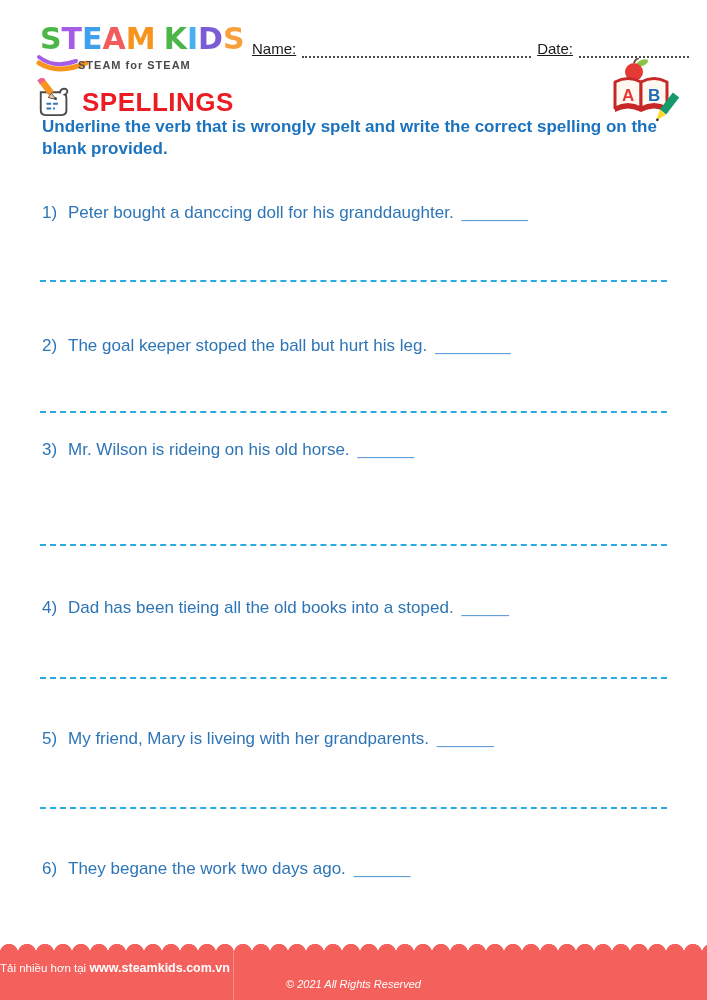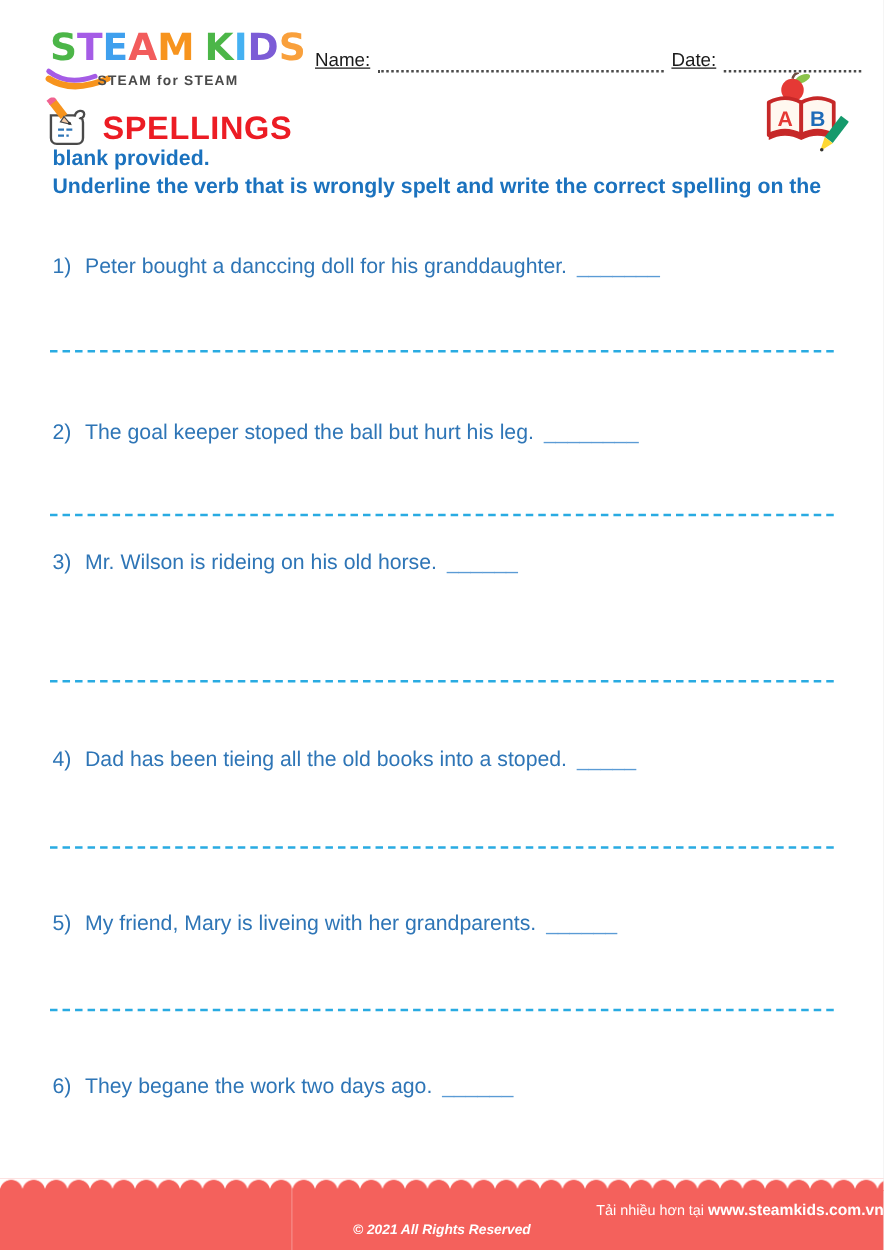--- a/index.html
+++ b/index.html
@@ -36,23 +36,23 @@
   .qblank{margin-left:8px;color:#5B9BD5;}
 
   .separator{position:absolute;left:40px;width:627px;height:0;border-top:2px dashed #29ABE2;}
 
   
   .footer{position:absolute;left:0;bottom:0;width:707px;height:48px;background:#F4615C;}
   .scallops{position:absolute;left:0;top:-9px;width:707px;height:10px;
     background:radial-gradient(circle at 9px 10px, #F4615C 8.8px, rgba(0,0,0,0) 9.4px);
     background-size:18px 10px;background-repeat:repeat-x;}
   .f-divider{position:absolute;left:233px;top:-6px;bottom:0;width:1px;background:rgba(255,255,255,0.28);}
-  .f-line1{margin-top:9px;text-align:right;color:#ffffff;font-size:11.5px;}
+  .f-line1{margin-top:9px;text-align:left;color:#ffffff;font-size:11.5px;}
   .f-line1 b{font-size:12.5px;}
-  .f-line2{margin-top:3px;text-align:center;color:#ffffff;font-size:11px;font-style:italic;font-weight:bold;}
+  .f-line2{margin-top:3px;text-align:center;color:#ffffff;font-size:11px;font-style:italic;}
 </style>
 </head>
 <body>
 
 <div class="page">
 
   <div class="logo">
     <div class="logo-word"><span style="color: rgb(76, 182, 72);">S</span><span style="color: rgb(165, 92, 230);">T</span><span style="color: rgb(63, 160, 238);">E</span><span style="color: rgb(242, 92, 92);">A</span><span style="color: rgb(247, 148, 30);">M</span><span class="sp"></span><span style="color: rgb(76, 182, 72);">K</span><span style="color: rgb(69, 177, 242);">I</span><span style="color: rgb(124, 92, 214);">D</span><span style="color: rgb(249, 160, 60);">S</span></div>
     <svg class="logo-swoosh" width="70" height="22" viewBox="0 0 70 22">
       <path d="M3 3 Q18 15 40 7" stroke="#A55CE6" stroke-width="4" fill="none" stroke-linecap="round"></path>
@@ -90,22 +90,22 @@
     <path d="M34 24 Q47 17 60 24 L60 50 Q47 43 34 50 Z" fill="#FFF8F0" stroke="#C62828" stroke-width="3" stroke-linejoin="round"></path>
     <path d="M8 50 Q21 43 34 50 Q47 43 60 50 L60 54 Q47 47 34 54 Q21 47 8 54 Z" fill="#C62828"></path>
     <text x="15" y="43" font-size="17" font-weight="bold" fill="#E53935" font-family="Liberation Sans, sans-serif">A</text>
     <text x="41" y="43" font-size="17" font-weight="bold" fill="#1E6BB8" font-family="Liberation Sans, sans-serif">B</text>
     <line x1="69" y1="37" x2="56" y2="54" stroke="#159A6C" stroke-width="8"></line>
     <polygon points="52.8,51.5 59.2,56.5 49,63" fill="#FDD835"></polygon>
     <circle cx="50.4" cy="61.8" r="1.4" fill="#333333"></circle>
   </svg>
 
   <div class="instructions" style="color: rgb(27, 114, 190);">
+    <div>Underline the verb that is wrongly spelt and write the correct spelling on the</div>
     <div>blank provided.</div>
-    <div>Underline the verb that is wrongly spelt and write the correct spelling on the</div>
   </div>
 
   <div class="question" style="top:203px">
     <span class="qnum">1)</span><span>Peter bought a danccing doll for his granddaughter.</span><span class="qblank">_______</span>
   </div>
   <div class="separator" style="top:280px"></div>
 
   <div class="question" style="top:336px">
     <span class="qnum">2)</span><span>The goal keeper stoped the ball but hurt his leg.</span><span class="qblank">________</span>
   </div>

